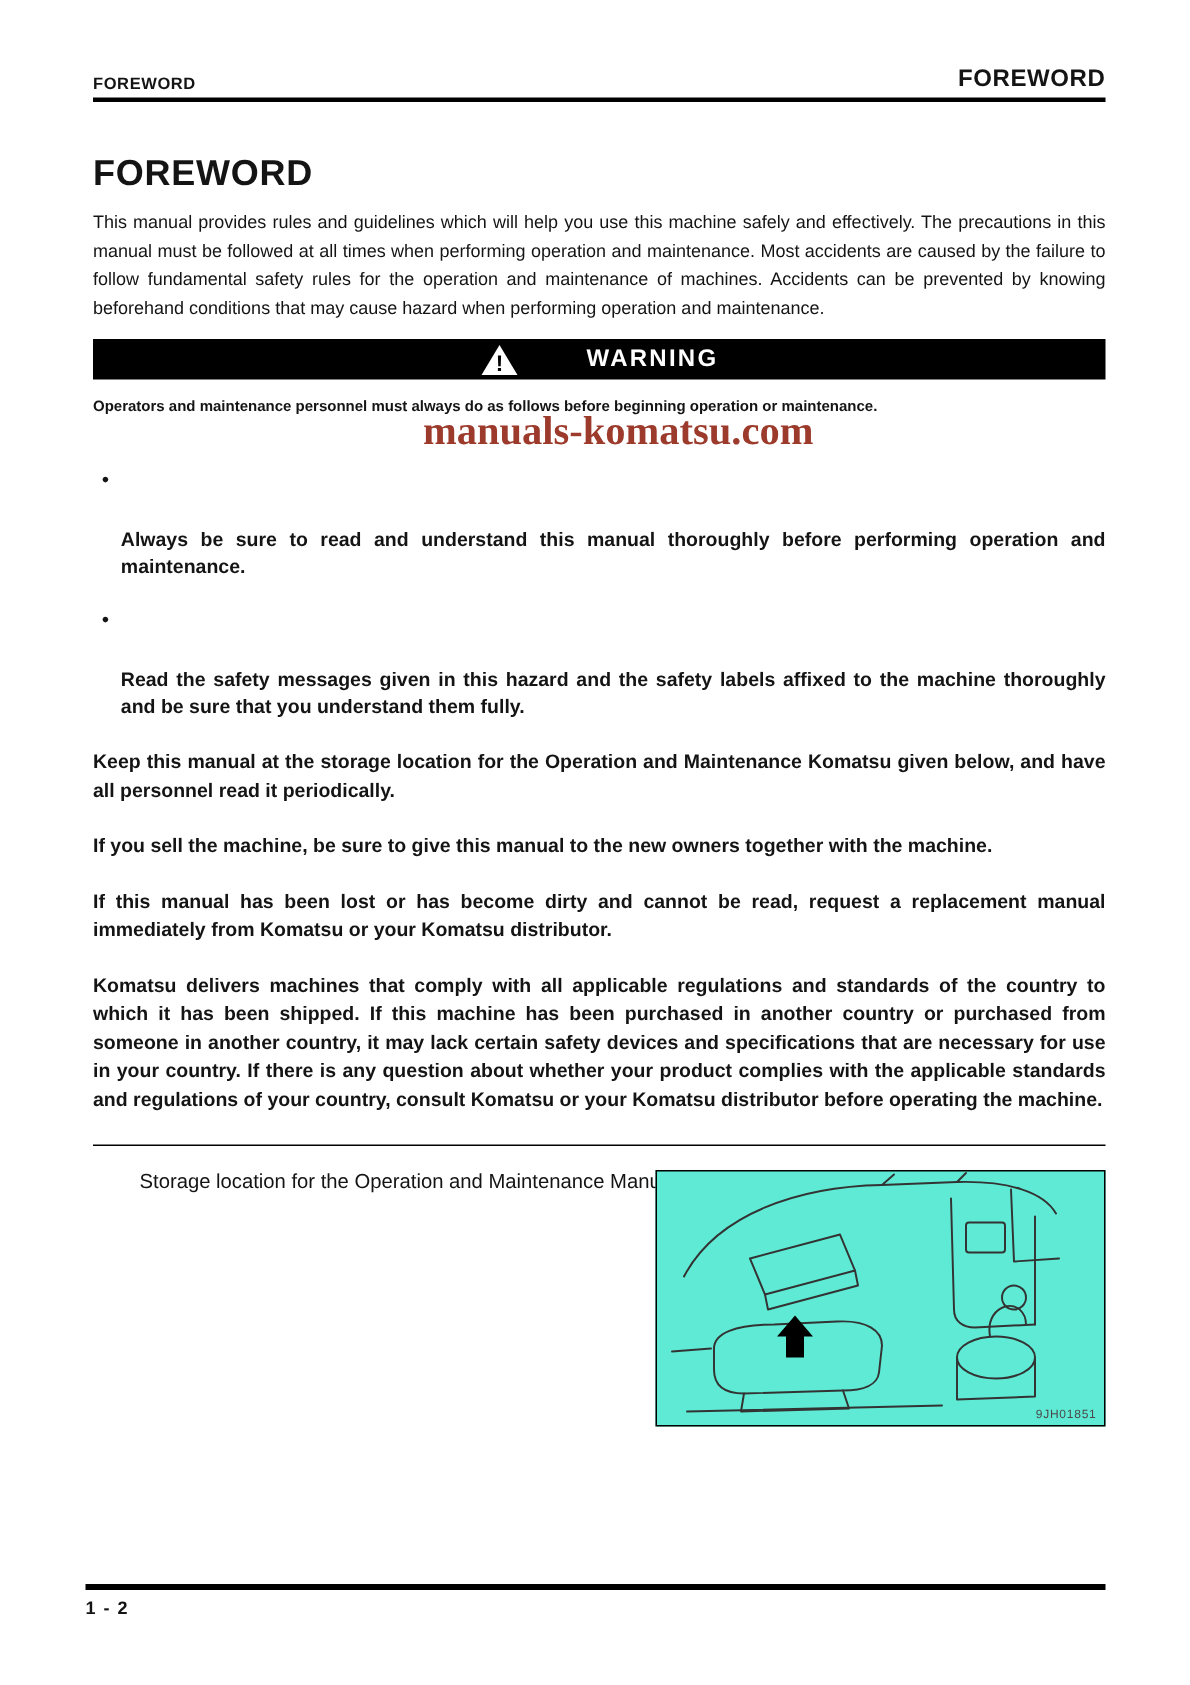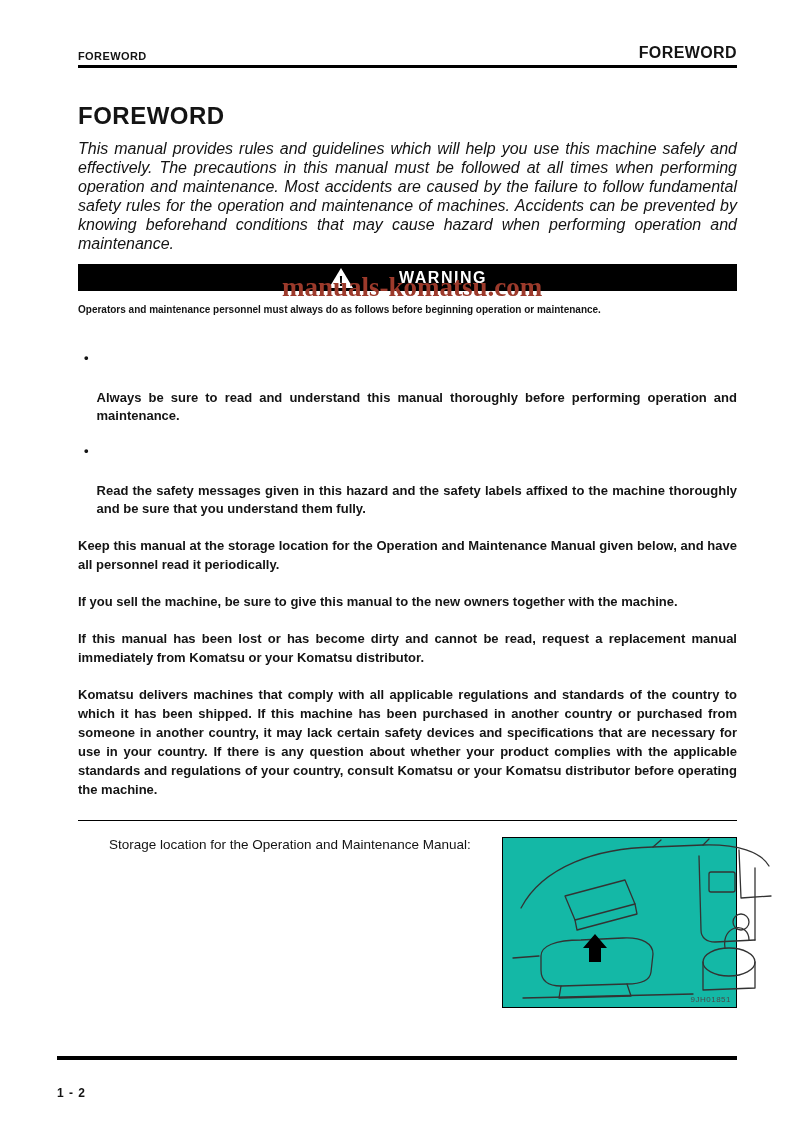--- a/index.html
+++ b/index.html
@@ -4,33 +4,33 @@
 <style>
   html,body { margin:0; padding:0; background:#ffffff; }
   .page {
     position:relative;
     width:793px; height:1123px;
     margin:0 auto;
     background:#ffffff;
     font-family:"Liberation Sans", sans-serif;
     color:#141414;
     box-sizing:border-box;
-    padding:44px 56px 0 78px;
+    padding:44px 56px 0 62px;
     overflow:hidden;
   }
 
   
   .header-row { display:flex; justify-content:space-between; align-items:flex-end; }
   .header-left  { font-size:11px; font-weight:bold; letter-spacing:.4px; }
   .header-right { font-size:16px; font-weight:bold; letter-spacing:.4px; }
   .header-rule  { border-top:3px solid #000; margin-top:3px; }
 
   
   .title { margin-top:34px; font-size:24px; font-weight:bold; letter-spacing:.5px; }
-  .intro { margin-top:9px; font-size:16px; line-height:19px; text-align:justify;font-style:italic; }
+  .intro { margin-top:9px; font-size:12px; line-height:19px; text-align:justify; }
 
   
   .warning-banner {
     margin-top:11px; background:#000; color:#fff;
     height:27px; display:flex; align-items:center; justify-content:center; gap:10px;
   }
   .warning-icon { display:block; }
   .warning-label { font-size:16px; font-weight:bold; letter-spacing:1.5px;margin-left:35px; }
 
   .lead { margin-top:9px; font-size:10px; font-weight:bold; line-height:19px; text-align:justify; }
@@ -52,32 +52,32 @@
 
   .para { margin-top:18px; font-size:13px; font-weight:bold; line-height:19px; text-align:justify; }
 
   .divider { border-top:1px solid #000; margin-top:21px; }
 
   
   .storage-row { position:relative; margin-top:13px; height:190px; }
   .storage-text { margin-left:31px; width:370px; font-size:13.5px; line-height:22px; }
   .figure-box {
     position:absolute; right:0; top:3px;
-    width:235px; height:171px;
-    border:1px solid #000; background:#14b8a6; box-sizing:border-box;
+    width:300px; height:171px;
+    border:1px solid #000; background:#5eead4; box-sizing:border-box;
   }
   .figure-caption {
     position:absolute; right:5px; bottom:3px;
     font-size:8px; color:#4a4a4a; letter-spacing:.5px;
   }
 
   
   .footer { position:absolute; left:57px; right:56px; top:1056px; }
   .footer-rule { border-top:4px solid #000; }
-  .page-number { margin-top:26px; font-size:12px; font-weight:bold; letter-spacing:1px; }
+  .page-number { margin-top:5px; font-size:12px; font-weight:bold; letter-spacing:1px; }
 </style>
 </head>
 <body>
 
 <div class="page">
 
   <div class="header-row">
     <span class="header-left">FOREWORD</span>
     <span class="header-right">FOREWORD</span>
   </div>
@@ -102,21 +102,21 @@
     <div class="bullet">
       <span class="bullet-marker">•</span>
       <span class="bullet-text">Always be sure to read and understand this manual thoroughly before performing operation and maintenance.</span>
     </div>
     <div class="bullet">
       <span class="bullet-marker">•</span>
       <span class="bullet-text">Read the safety messages given in this hazard and the safety labels affixed to the machine thoroughly and be sure that you understand them fully.</span>
     </div>
   </div>
 
-  <div class="para">Keep this manual at the storage location for the Operation and Maintenance Manual given below, and have all personnel read it periodically.</div>
+  <div class="para">Keep this manual at the storage location for the Operation and Maintenance Komatsu given below, and have all personnel read it periodically.</div>
   <div class="para">If you sell the machine, be sure to give this manual to the new owners together with the machine.</div>
   <div class="para">If this manual has been lost or has become dirty and cannot be read, request a replacement manual immediately from Komatsu or your Komatsu distributor.</div>
   <div class="para">Komatsu delivers machines that comply with all applicable regulations and standards of the country to which it has been shipped. If this machine has been purchased in another country or purchased from someone in another country, it may lack certain safety devices and specifications that are necessary for use in your country. If there is any question about whether your product complies with the applicable standards and regulations of your country, consult Komatsu or your Komatsu distributor before operating the machine.</div>
 
   <div class="divider"></div>
 
   <div class="storage-row">
     <div class="storage-text">
       <div>Storage location for the Operation and Maintenance Manual:</div>
     </div>

